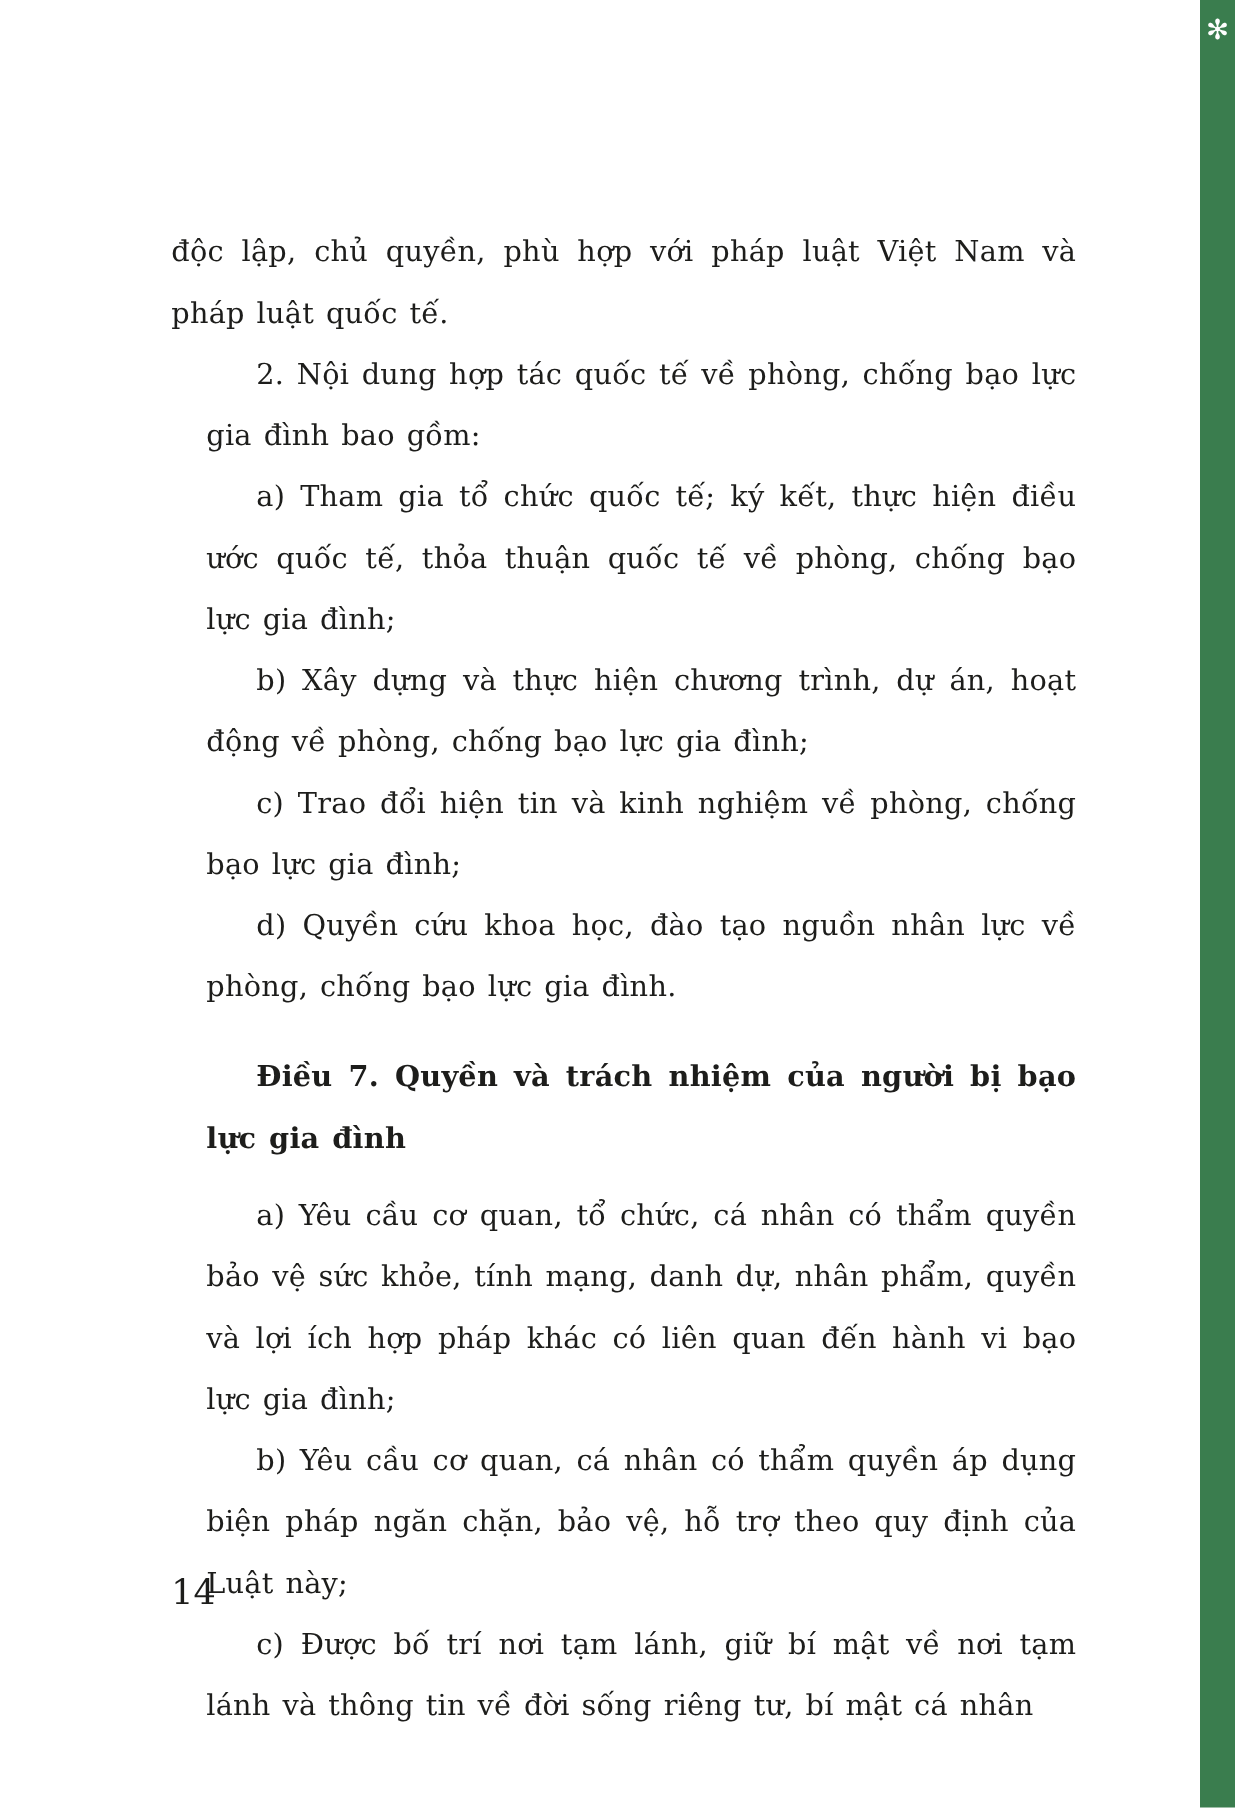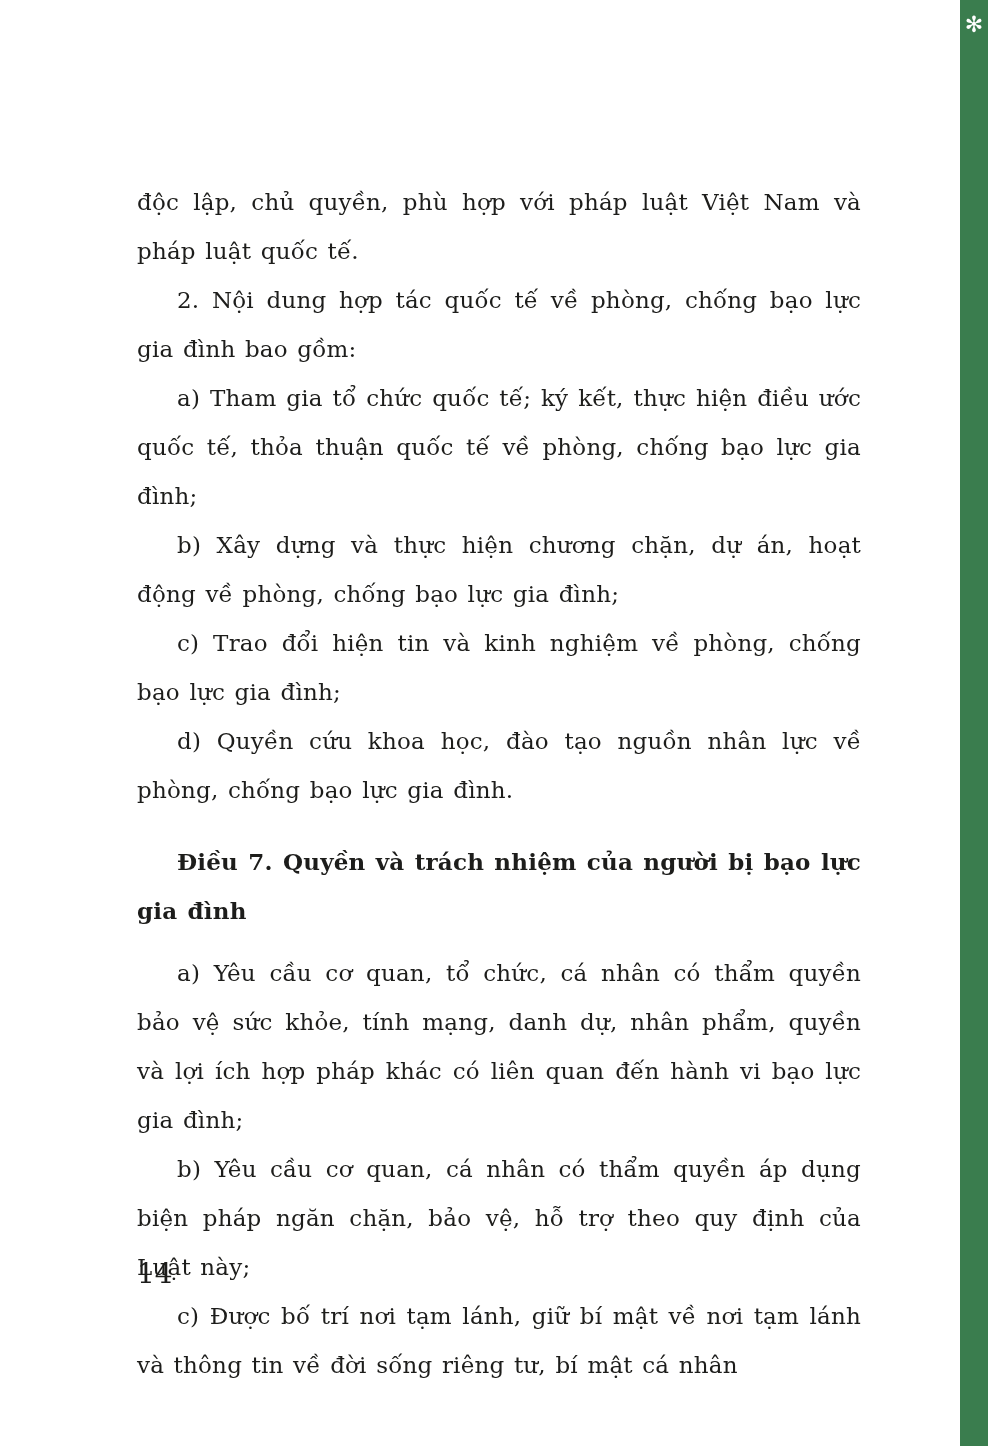--- a/index.html
+++ b/index.html
@@ -48,20 +48,21 @@
     margin: 0;
     font-size: 23px;
     line-height: 49px;
     text-align: justify;
     text-justify: inter-word;
     letter-spacing: 0.2px;
     word-spacing: 2px;
   }
   .para.indent {
     text-indent: 40px;
+    margin-left: 28px;
   }
   .para.heading {
     font-weight: bold;
     margin-top: 22px;
     margin-bottom: 14px;
   }
   .page-number {
     position: absolute;
     left: 137px;
     top: 1258px;
@@ -76,21 +77,21 @@
 
   <div class="edge-band" style="background: rgb(58, 125, 78);">
     <div class="flower">✻</div>
   </div>
 
   <div class="text-block">
 
   <p class="para">độc lập, chủ quyền, phù hợp với pháp luật Việt Nam và pháp luật quốc tế.</p>
       <p class="para indent">2. Nội dung hợp tác quốc tế về phòng, chống bạo lực gia đình bao gồm:</p>
       <p class="para indent">a) Tham gia tổ chức quốc tế; ký kết, thực hiện điều ước quốc tế, thỏa thuận quốc tế về phòng, chống bạo lực gia đình;</p>
-      <p class="para indent">b) Xây dựng và thực hiện chương chặn, dự án, hoạt động về phòng, chống bạo lực gia đình;</p>
+      <p class="para indent">b) Xây dựng và thực hiện chương trình, dự án, hoạt động về phòng, chống bạo lực gia đình;</p>
       <p class="para indent">c) Trao đổi hiện tin và kinh nghiệm về phòng, chống bạo lực gia đình;</p>
       <p class="para indent">d) Quyền cứu khoa học, đào tạo nguồn nhân lực về phòng, chống bạo lực gia đình.</p>
       <p class="para indent heading">Điều 7. Quyền và trách nhiệm của người bị bạo lực gia đình</p>
       <p class="para indent">a) Yêu cầu cơ quan, tổ chức, cá nhân có thẩm quyền bảo vệ sức khỏe, tính mạng, danh dự, nhân phẩm, quyền và lợi ích hợp pháp khác có liên quan đến hành vi bạo lực gia đình;</p>
       <p class="para indent">b) Yêu cầu cơ quan, cá nhân có thẩm quyền áp dụng biện pháp ngăn chặn, bảo vệ, hỗ trợ theo quy định của Luật này;</p>
       <p class="para indent">c) Được bố trí nơi tạm lánh, giữ bí mật về nơi tạm lánh và thông tin về đời sống riêng tư, bí mật cá nhân</p>
     </div>
 
   <div class="page-number">14</div>
 

